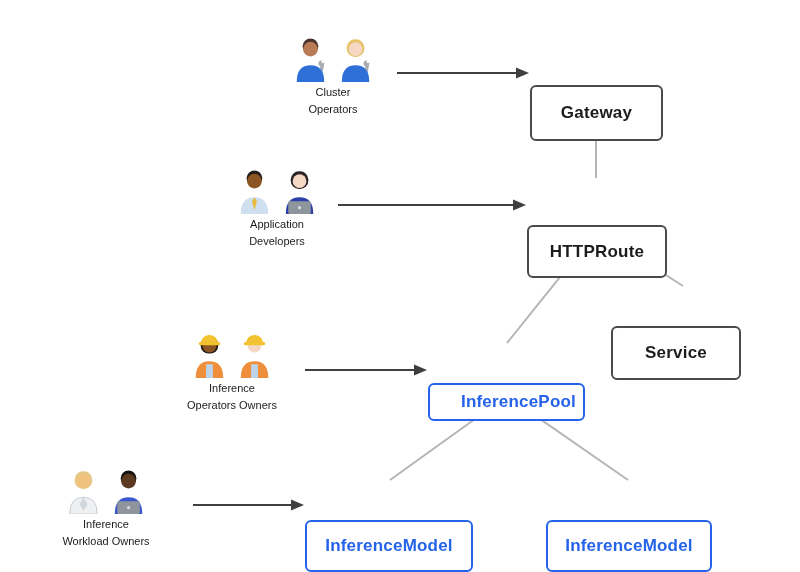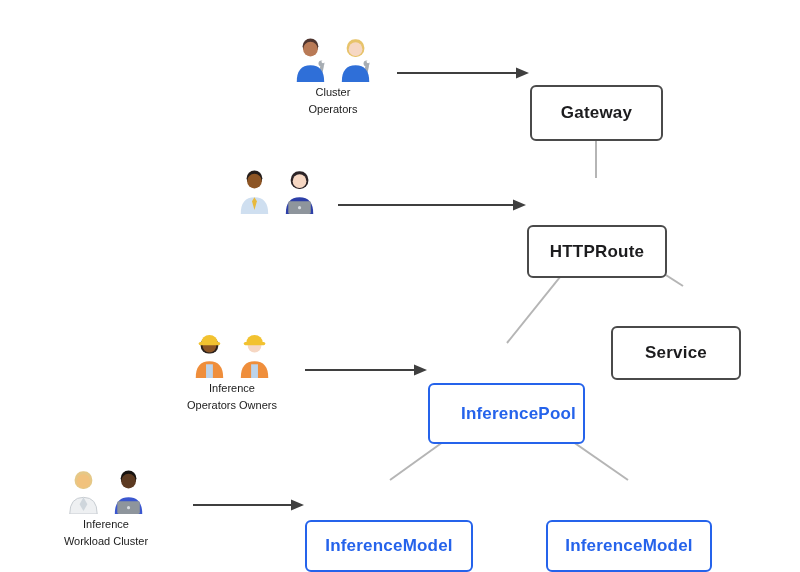--- a/index.html
+++ b/index.html
@@ -15,21 +15,21 @@
     position:absolute;background:#ffffff;border:2px solid #4a4a4a;border-radius:6px;
     display:flex;align-items:center;justify-content:center;
     font-weight:700;font-size:17px;color:#1c1c1e;letter-spacing:.2px;
     box-sizing:border-box;
     margin-top:40px;
   }
   .node.blue{border-color:#2563eb;color:#2563eb;}
   .n-gateway{left:530px;top:45px;width:133px;height:56px;}
   .n-httproute{left:527px;top:185px;width:140px;height:53px;}
   .n-service{left:611px;top:286px;width:130px;height:54px;}
-  .n-inferencepool{left:428px;top:343px;width:157px;height:61px;padding-left:24px;}
+  .n-inferencepool{left:428px;top:343px;width:157px;height:38px;padding-left:24px;}
   .n-inferencemodel-left{left:305px;top:480px;width:168px;height:52px;}
   .n-inferencemodel-right{left:546px;top:480px;width:166px;height:52px;}
   .persona{
     position:absolute;width:170px;display:flex;flex-direction:column;align-items:center;
   }
   .persona .plabel{
     margin-top:2px;text-align:center;font-size:11px;line-height:17px;color:#1b1b1b;
   }
   .persona .plabel span{display:block;}
   .p-cluster{left:248px;top:33px;}
@@ -130,20 +130,24 @@
         <polygon points="22,33 24.5,37 22,46 19.5,37" fill="#e8b93c"></polygon>
       </g>
       <g transform="translate(46,0)">
         <rect x="13" y="6.5" width="18" height="18" rx="8.5" fill="#2b2326"></rect>
         <circle cx="22" cy="16.5" r="7" fill="#f6d7c3"></circle>
         <path d="M8,50 Q8,33 22,33 Q36,33 36,50 Z" fill="#2d3fa8"></path>
         <rect x="10.5" y="37" width="23" height="13" rx="1.5" fill="#8e959c"></rect>
         <circle cx="22" cy="43.5" r="1.6" fill="#d7dce1"></circle>
       </g>
     </svg>
+    <div class="plabel">
+      <span>Application</span>
+      <span>Developers</span>
+    </div>
   </div>
 
   <div class="persona p-platform">
     <svg class="pair" width="90" height="49" viewBox="0 0 90 50">
       <g>
         <rect x="13" y="8" width="18" height="17" rx="8" fill="#2a211c"></rect>
         <circle cx="22" cy="17" r="7" fill="#8d5524"></circle>
         <path d="M13.5,14.5 A8.5,8.5 0 0 1 30.5,14.5 Z" fill="#f2c230"></path>
         <rect x="11" y="13.2" width="22" height="3.4" rx="1.7" fill="#f2c230"></rect>
         <path d="M8,50 Q8,33 22,33 Q36,33 36,50 Z" fill="#ef8e3b"></path>
@@ -174,17 +178,17 @@
       <g transform="translate(46,0)">
         <circle cx="22" cy="13.5" r="8" fill="#171310"></circle>
         <circle cx="22" cy="16.5" r="7.5" fill="#5c3a21"></circle>
         <path d="M8,50 Q8,33 22,33 Q36,33 36,50 Z" fill="#3b57cf"></path>
         <rect x="10.5" y="37" width="23" height="13" rx="1.5" fill="#8e959c"></rect>
         <circle cx="22" cy="43.5" r="1.6" fill="#d7dce1"></circle>
       </g>
     </svg>
     <div class="plabel">
       <span>Inference</span>
-      <span>Workload Cluster</span>
+      <span>Workload Owners</span>
     </div>
   </div>
 
 </div>
 
 </body></html>

